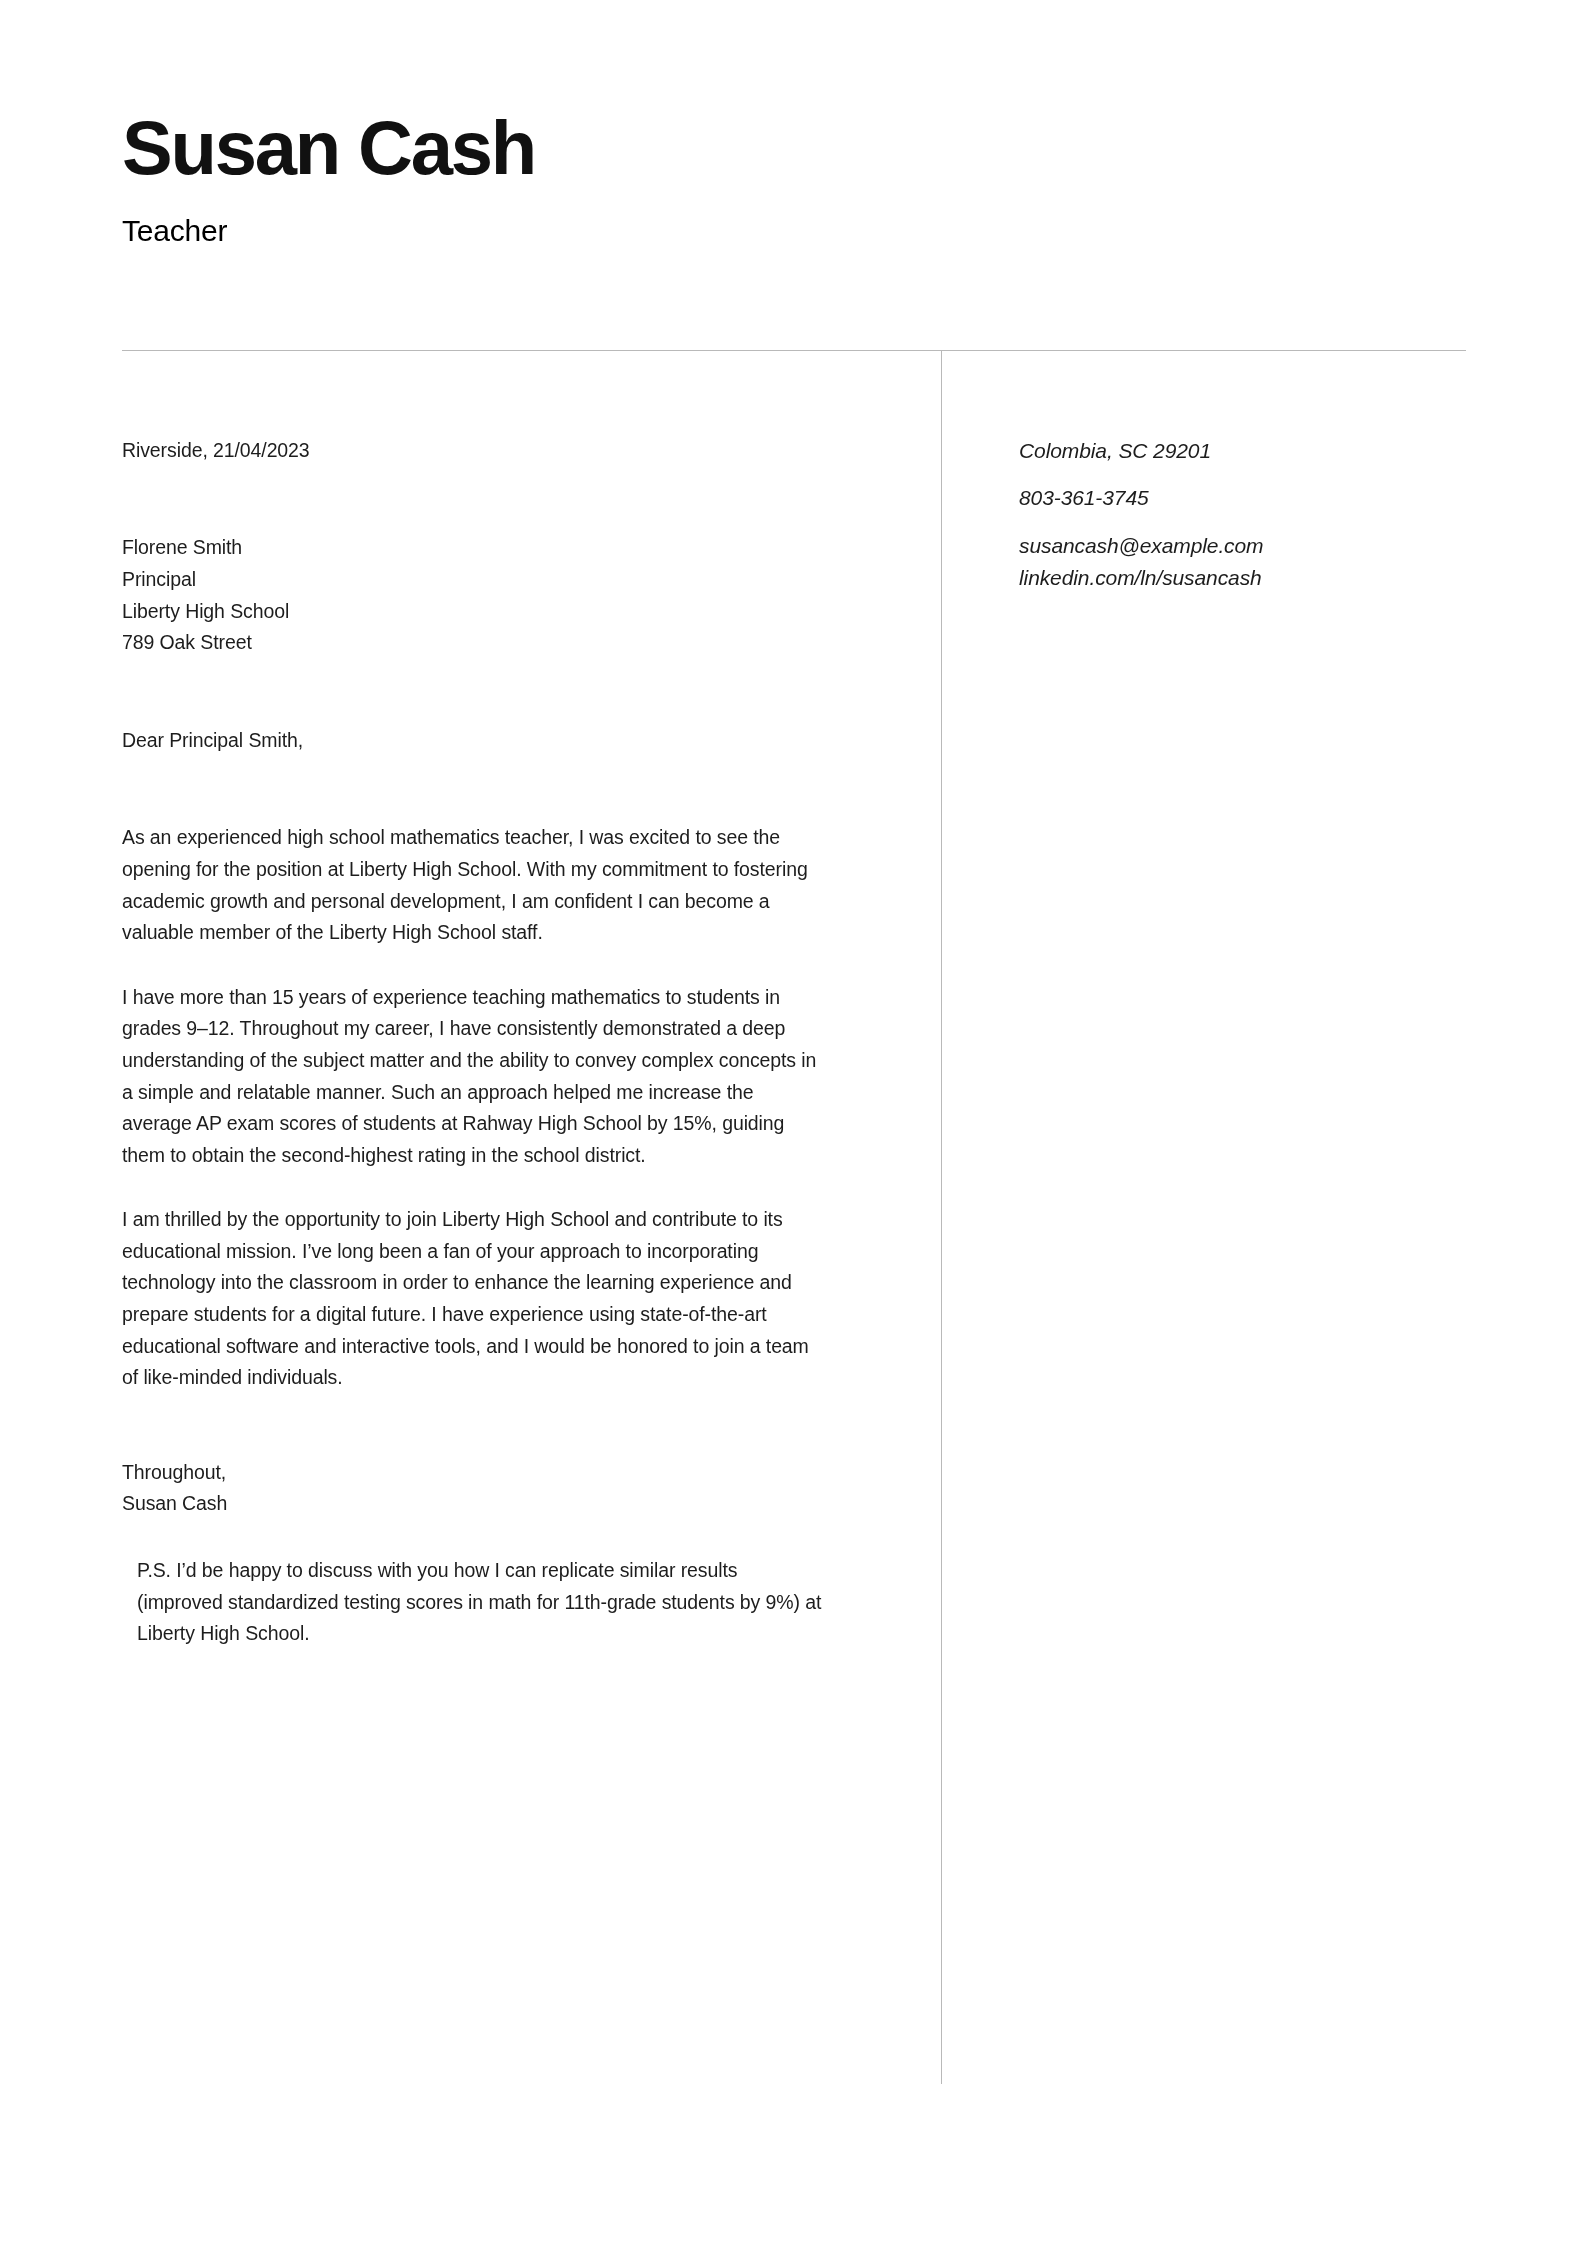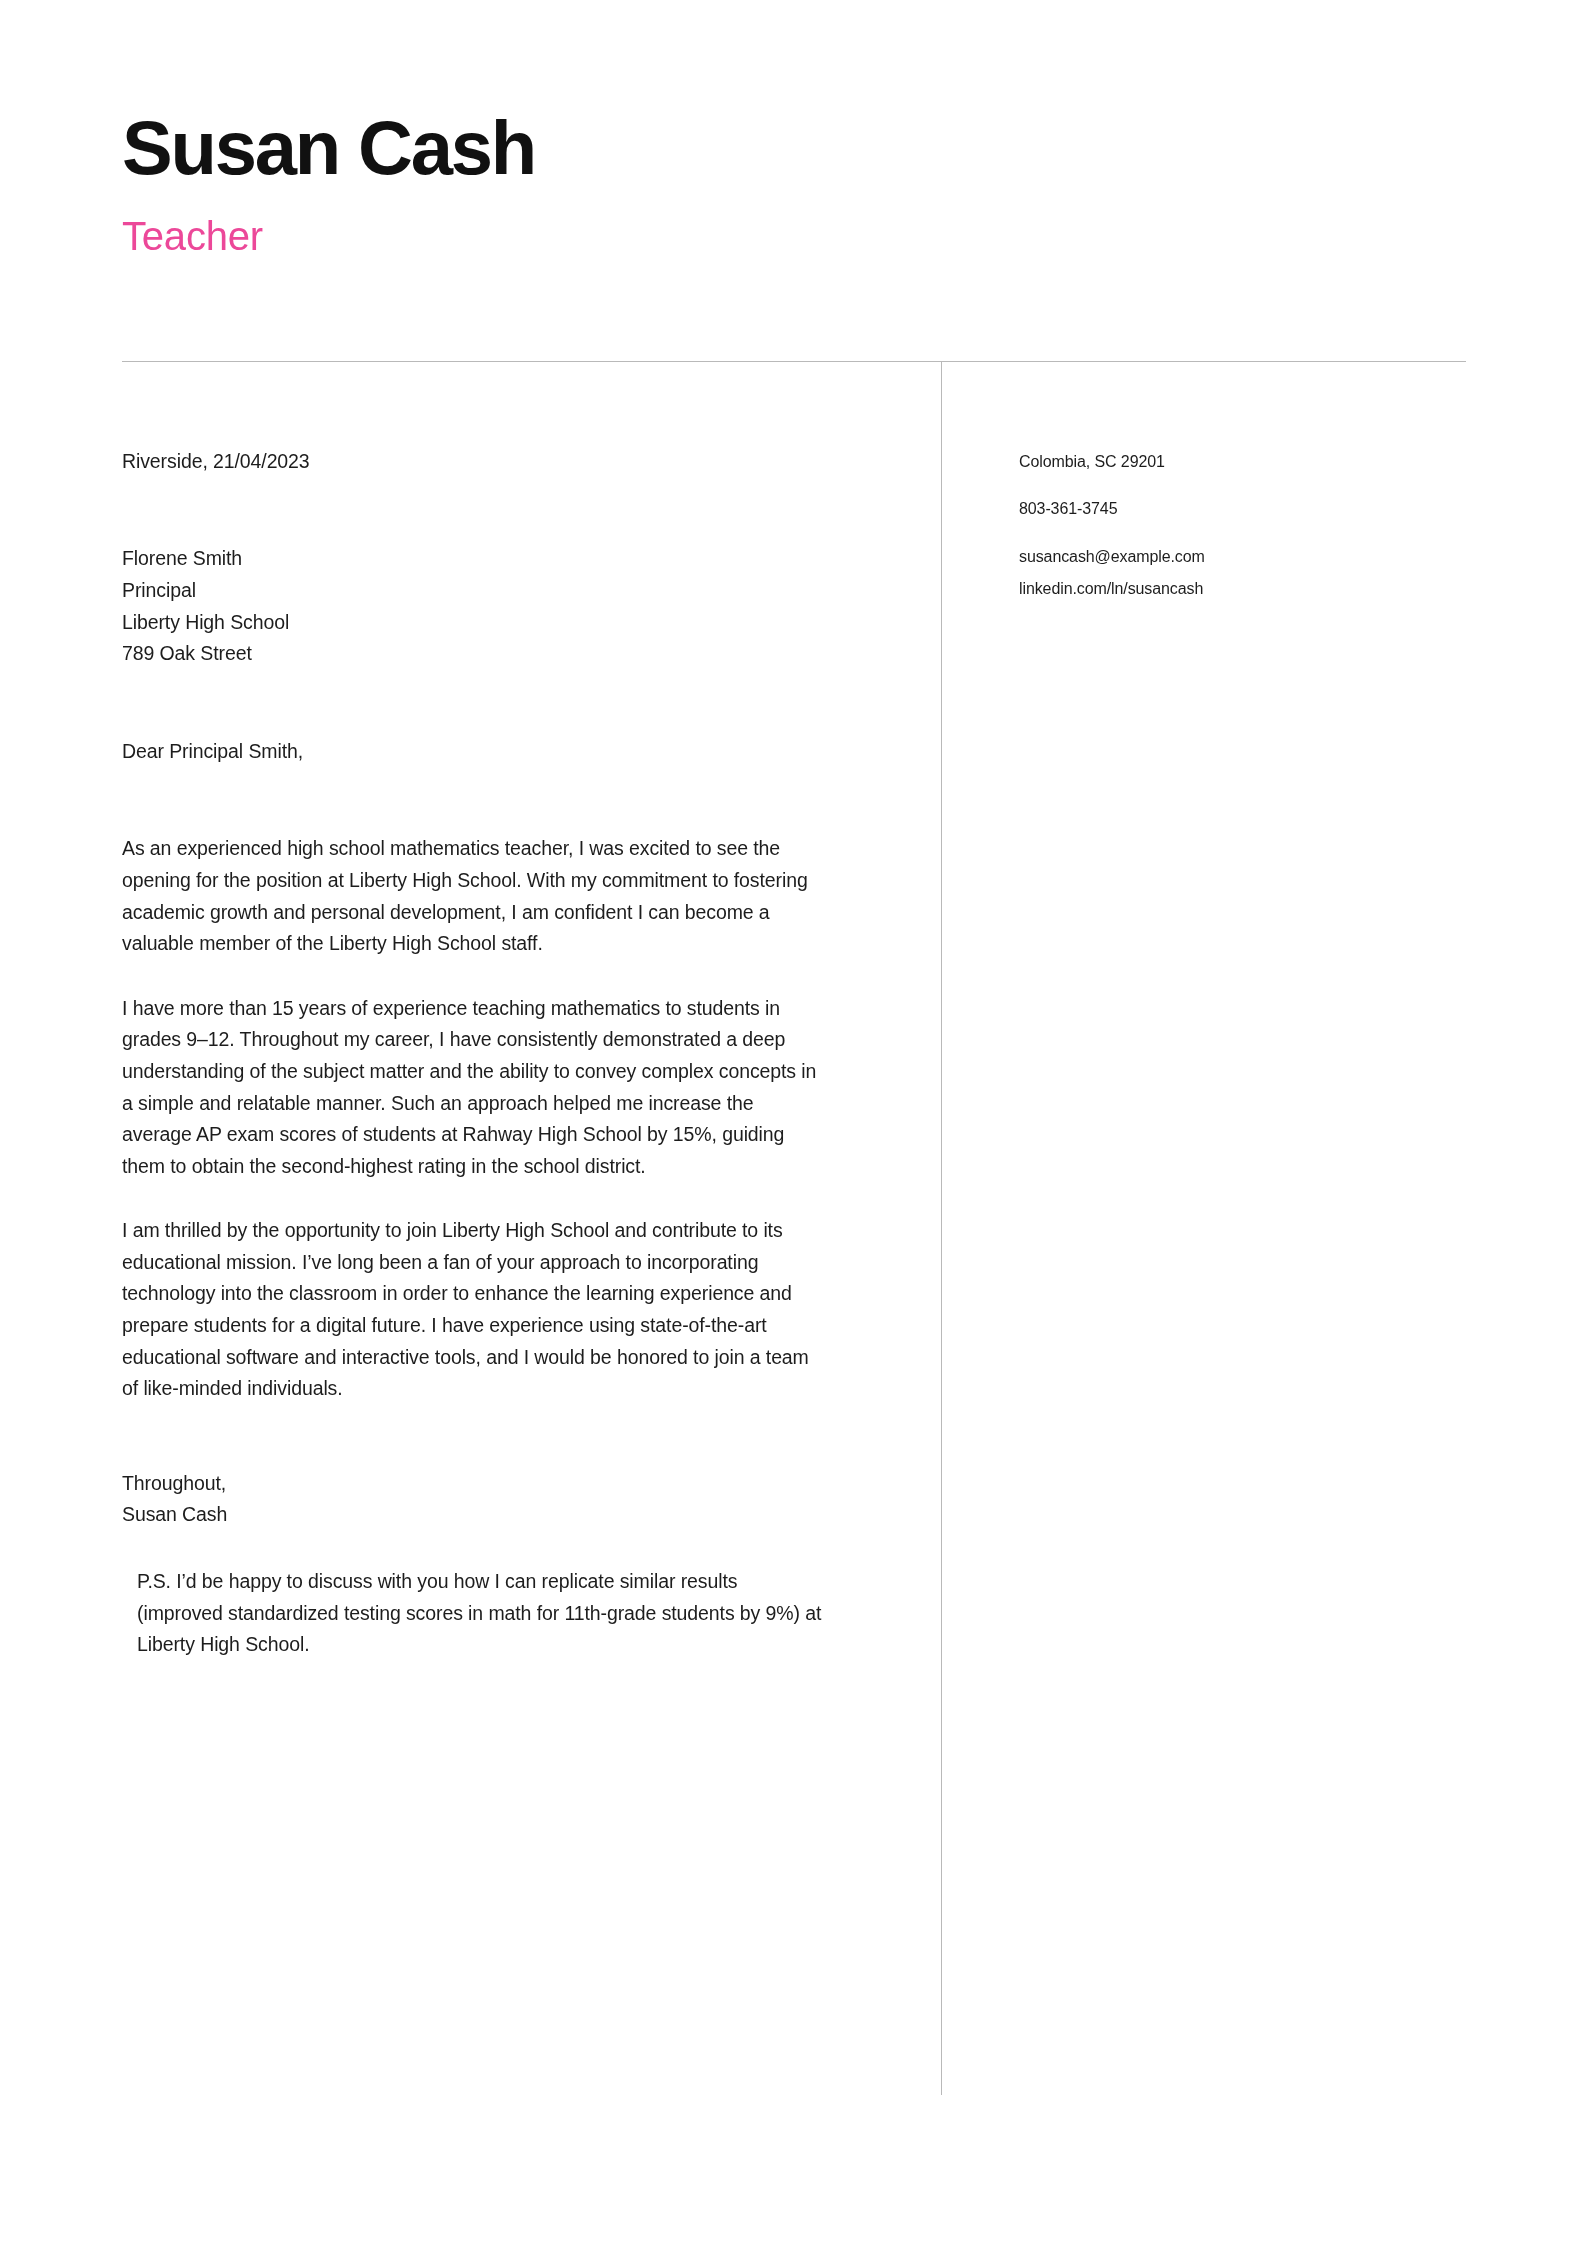--- a/index.html
+++ b/index.html
@@ -27,23 +27,23 @@
   }
   .full-name {
     font-size: 76px;
     font-weight: 700;
     letter-spacing: -2.2px;
     line-height: 1.05;
     color: #111111;
     margin: 0;
   }
   .job-title {
-    font-size: 40px;
+    font-size: 30px;
     font-weight: 400;
-    color: #ec4899;
+    color: #000000;
     margin: 26px 0 0 0;
     letter-spacing: -0.2px;
   }
   .divider {
     margin-top: 102px;
     border-top: 1px solid #b9b9b9;
     width: 1344px;
   }
   .body-wrap {
     position: relative;
@@ -76,25 +76,26 @@
     line-height: 31.6px;
     color: #1d1d1d;
     letter-spacing: -0.1px;
   }
   .blk {
     margin: 0;
   }
   .gap-lg { margin-top: 66px; }
   .para { margin-top: 33px; }
   .contact-line {
-    font-size: 16px;
+    font-size: 21px;
     line-height: 31.6px;
     color: #1d1d1d;
     letter-spacing: -0.1px;
     margin: 0;
+    font-style: italic;
   }
   .contact-gap-big { margin-top: 17px; }
 </style>
 </head>
 <body>
 
 <div class="page">
 
   <div class="header">
     <h1 class="full-name">Susan Cash</h1>

